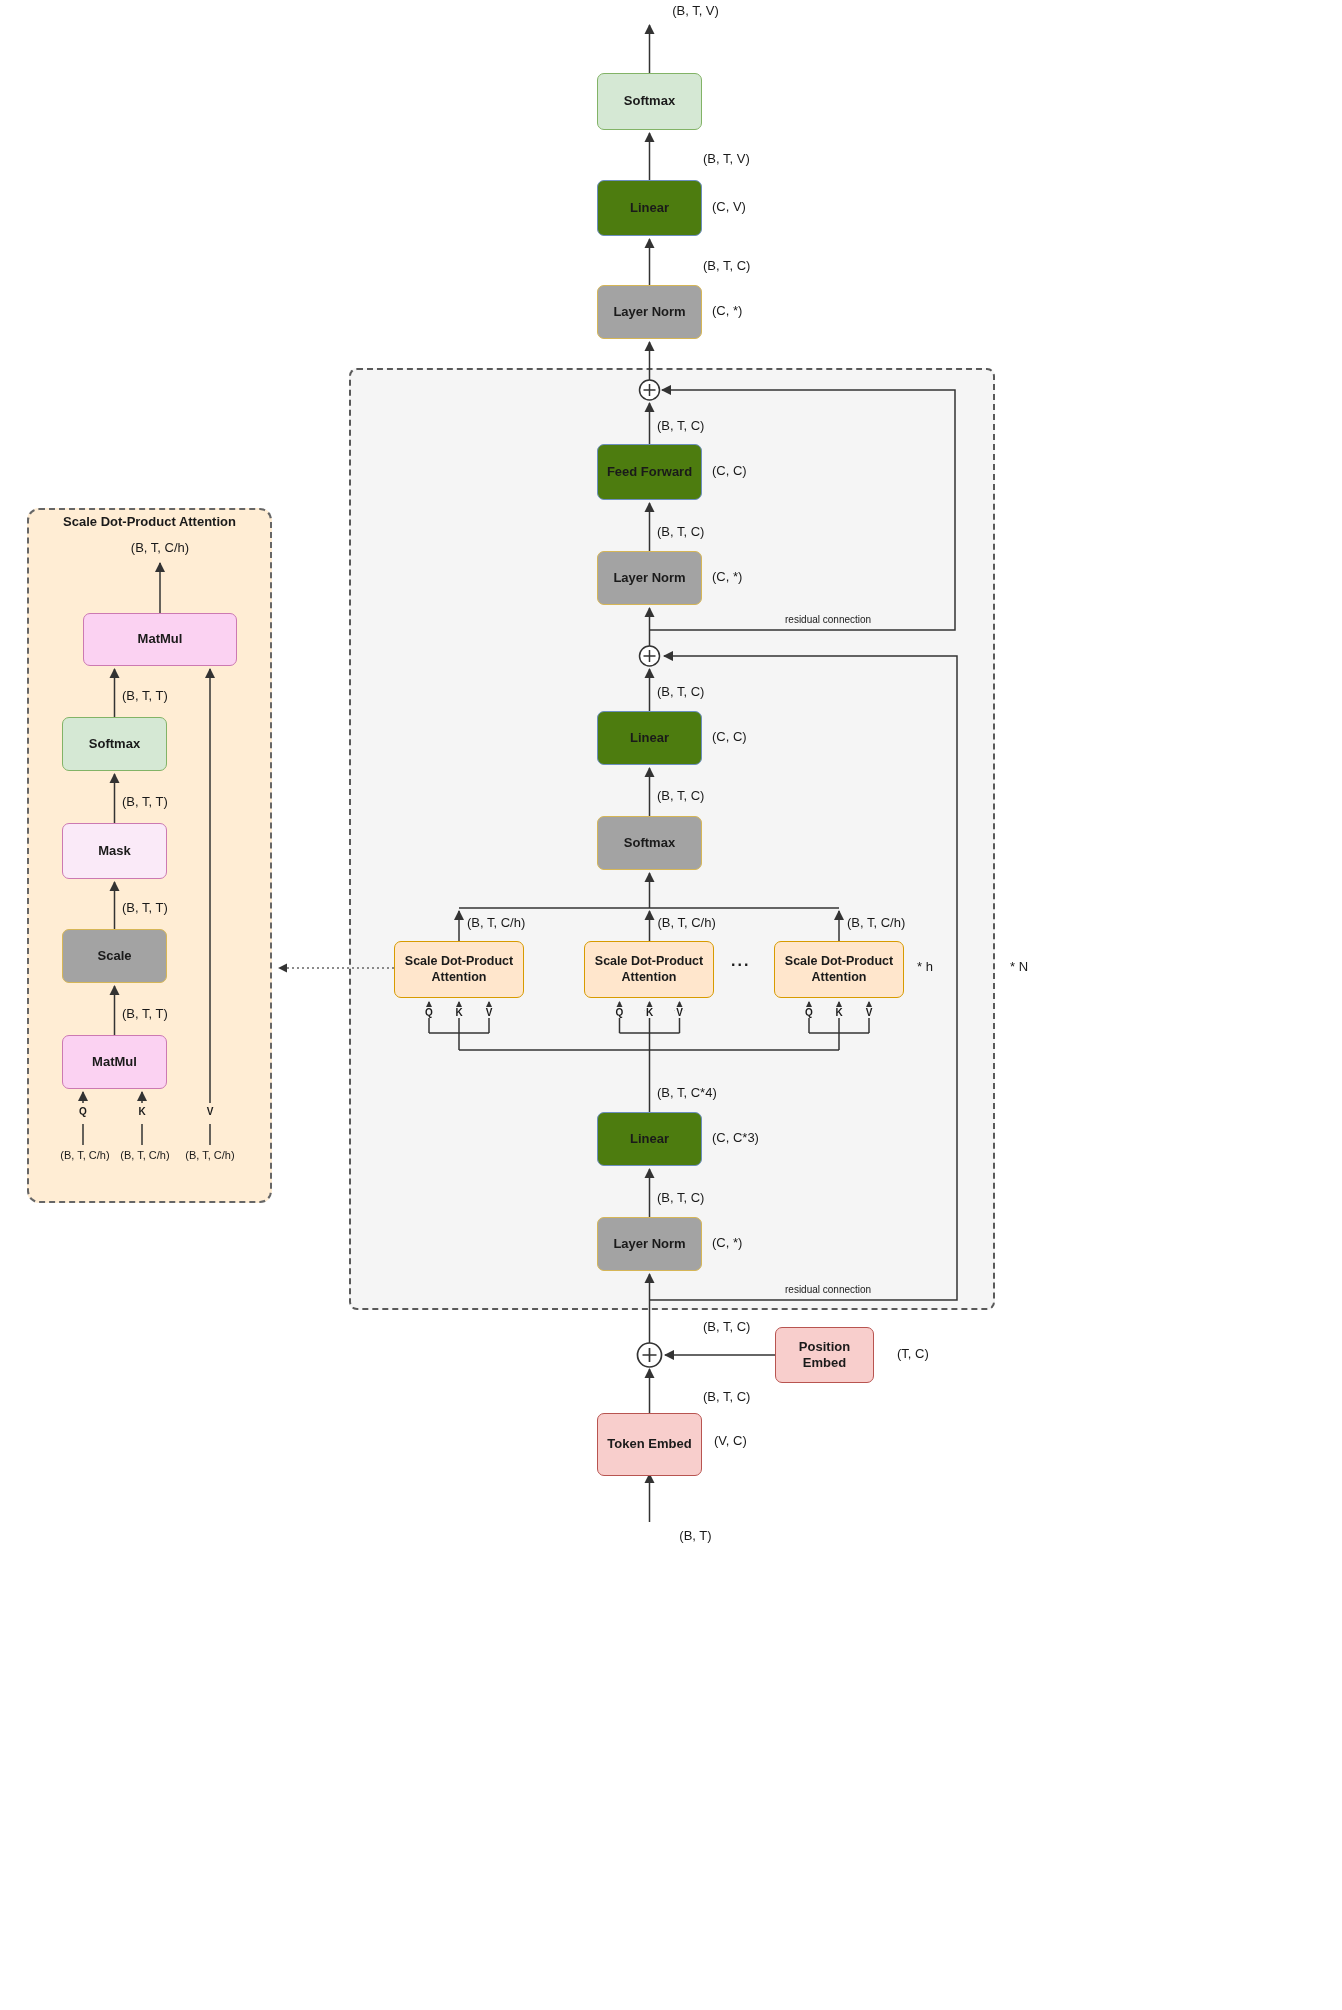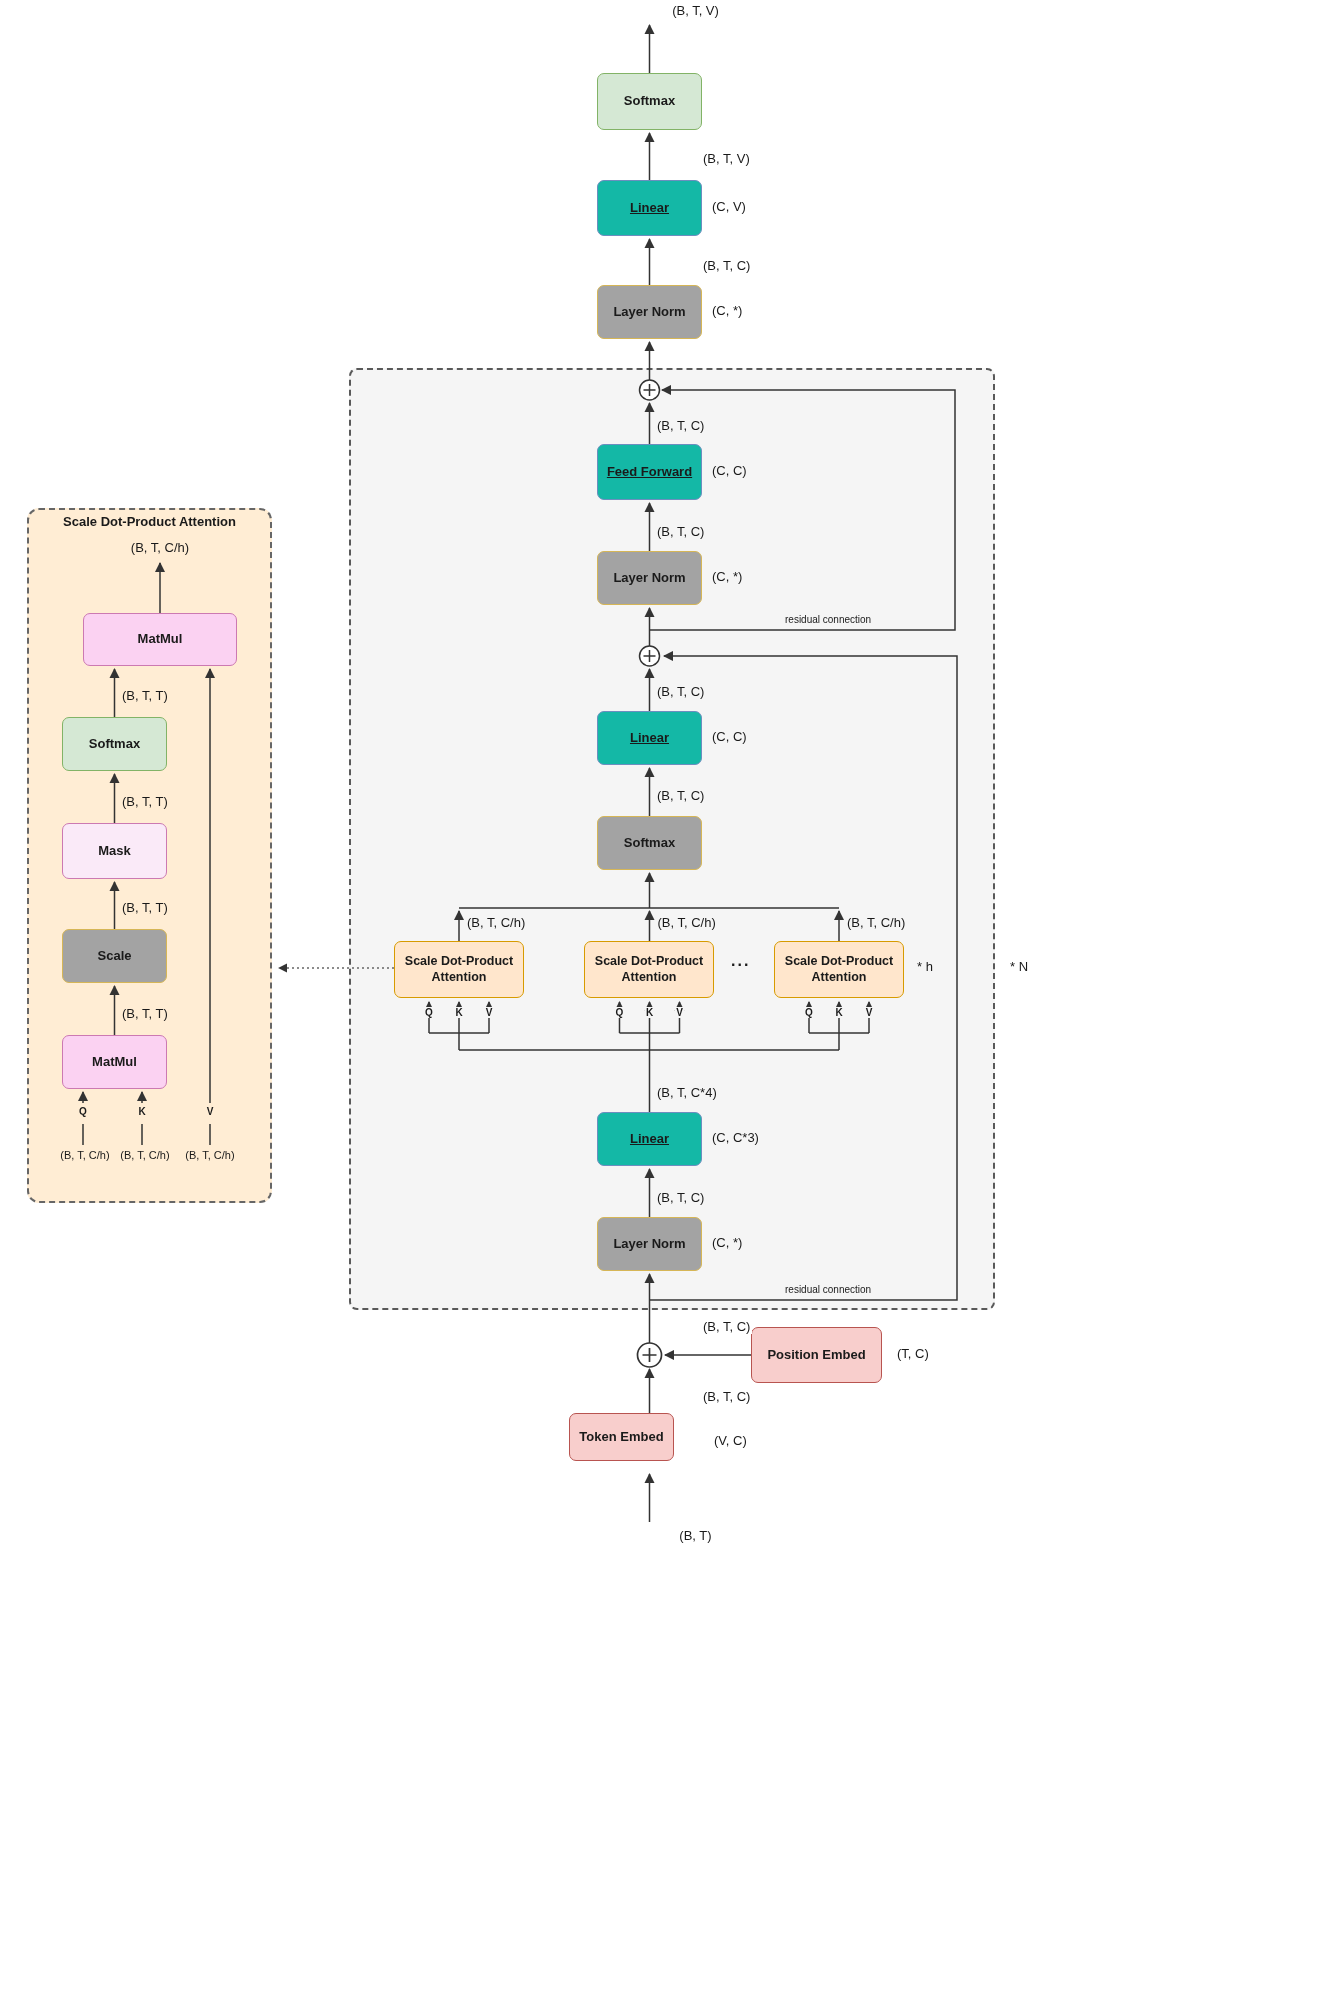--- a/index.html
+++ b/index.html
@@ -8,21 +8,21 @@
   .container{position:absolute;box-sizing:border-box;z-index:1;}
   #block{left:349px;top:368px;width:646px;height:942px;background:#f5f5f5;
          border:2px dashed #595959;border-radius:8px;}
   #panel{left:27px;top:508px;width:245px;height:695px;background:#ffedd4;
          border:2px dashed #666666;border-radius:12px;}
   svg.wires{position:absolute;left:0;top:0;z-index:2;pointer-events:none;}
   .box{position:absolute;z-index:3;box-sizing:border-box;border-radius:7px;
        border:1.5px solid #000;display:flex;align-items:center;justify-content:center;
        text-align:center;font-weight:bold;font-size:13px;padding:2px;line-height:1.25;}
   .green {background:#d5e8d4;border-color:#82b366;}
-  .blue  {background:#14b8a6;border-color:#6c8ebf;text-decoration:underline;}
+  .blue  {background:#4d7c0f;border-color:#6c8ebf;}
   .yellow{background:#a3a3a3;border-color:#d6b656;text-align:right;}
   .orange{background:#ffe6cc;border-color:#d79b00;font-size:12.5px;}
   .red   {background:#f8cecc;border-color:#b85450;}
   .pink  {background:#fbd2f2;border-color:#cc79b2;}
   .lightpink{background:#faeaf8;border-color:#cc79b2;}
   .lbl{position:absolute;z-index:4;font-size:13px;line-height:14px;white-space:nowrap;}
   .bg-white{background:#ffffff;padding:0 2px;margin-left:46px;}
   .bg-gray {background:#f5f5f5;padding:0 2px;}
   .bg-tan  {background:#ffedd4;padding:0 2px;}
   .centered{transform:translateX(-50%);}
@@ -125,22 +125,22 @@
   <div class="box yellow" style="left:597px;top:285px;width:105px;height:54px">Layer Norm</div>
   <div class="box blue" style="left:597px;top:444px;width:105px;height:56px">Feed Forward</div>
   <div class="box yellow" style="left:597px;top:551px;width:105px;height:54px">Layer Norm</div>
   <div class="box blue" style="left:597px;top:711px;width:105px;height:54px">Linear</div>
   <div class="box yellow" style="left:597px;top:816px;width:105px;height:54px">Softmax</div>
   <div class="box orange" style="left:394px;top:941px;width:130px;height:57px">Scale Dot-Product Attention</div>
   <div class="box orange" style="left:584px;top:941px;width:130px;height:57px">Scale Dot-Product Attention</div>
   <div class="box orange" style="left:774px;top:941px;width:130px;height:57px">Scale Dot-Product Attention</div>
   <div class="box blue" style="left:597px;top:1112px;width:105px;height:54px">Linear</div>
   <div class="box yellow" style="left:597px;top:1217px;width:105px;height:54px">Layer Norm</div>
-  <div class="box red" style="left:751px;top:1327px;width:131px;height:56px">Position Embed</div>
-  <div class="box red" style="left:569px;top:1413px;width:105px;height:48px">Token Embed</div>
+  <div class="box red" style="left:775px;top:1327px;width:99px;height:56px">Position Embed</div>
+  <div class="box red" style="left:597px;top:1413px;width:105px;height:63px">Token Embed</div>
 
   <div class="lbl centered bg-white" style="left:649.5px;top:4px">(B, T, V)</div>
   <div class="lbl bg-white" style="left:655px;top:152px">(B, T, V)</div>
   <div class="lbl" style="left:712px;top:200px">(C, V)</div>
   <div class="lbl bg-white" style="left:655px;top:259px">(B, T, C)</div>
   <div class="lbl" style="left:712px;top:304px">(C, *)</div>
 
   <div class="lbl" style="left:1010px;top:960px">* N</div>
   <div class="lbl bg-gray" style="left:655px;top:419px">(B, T, C)</div>
   <div class="lbl" style="left:712px;top:464px">(C, C)</div>

